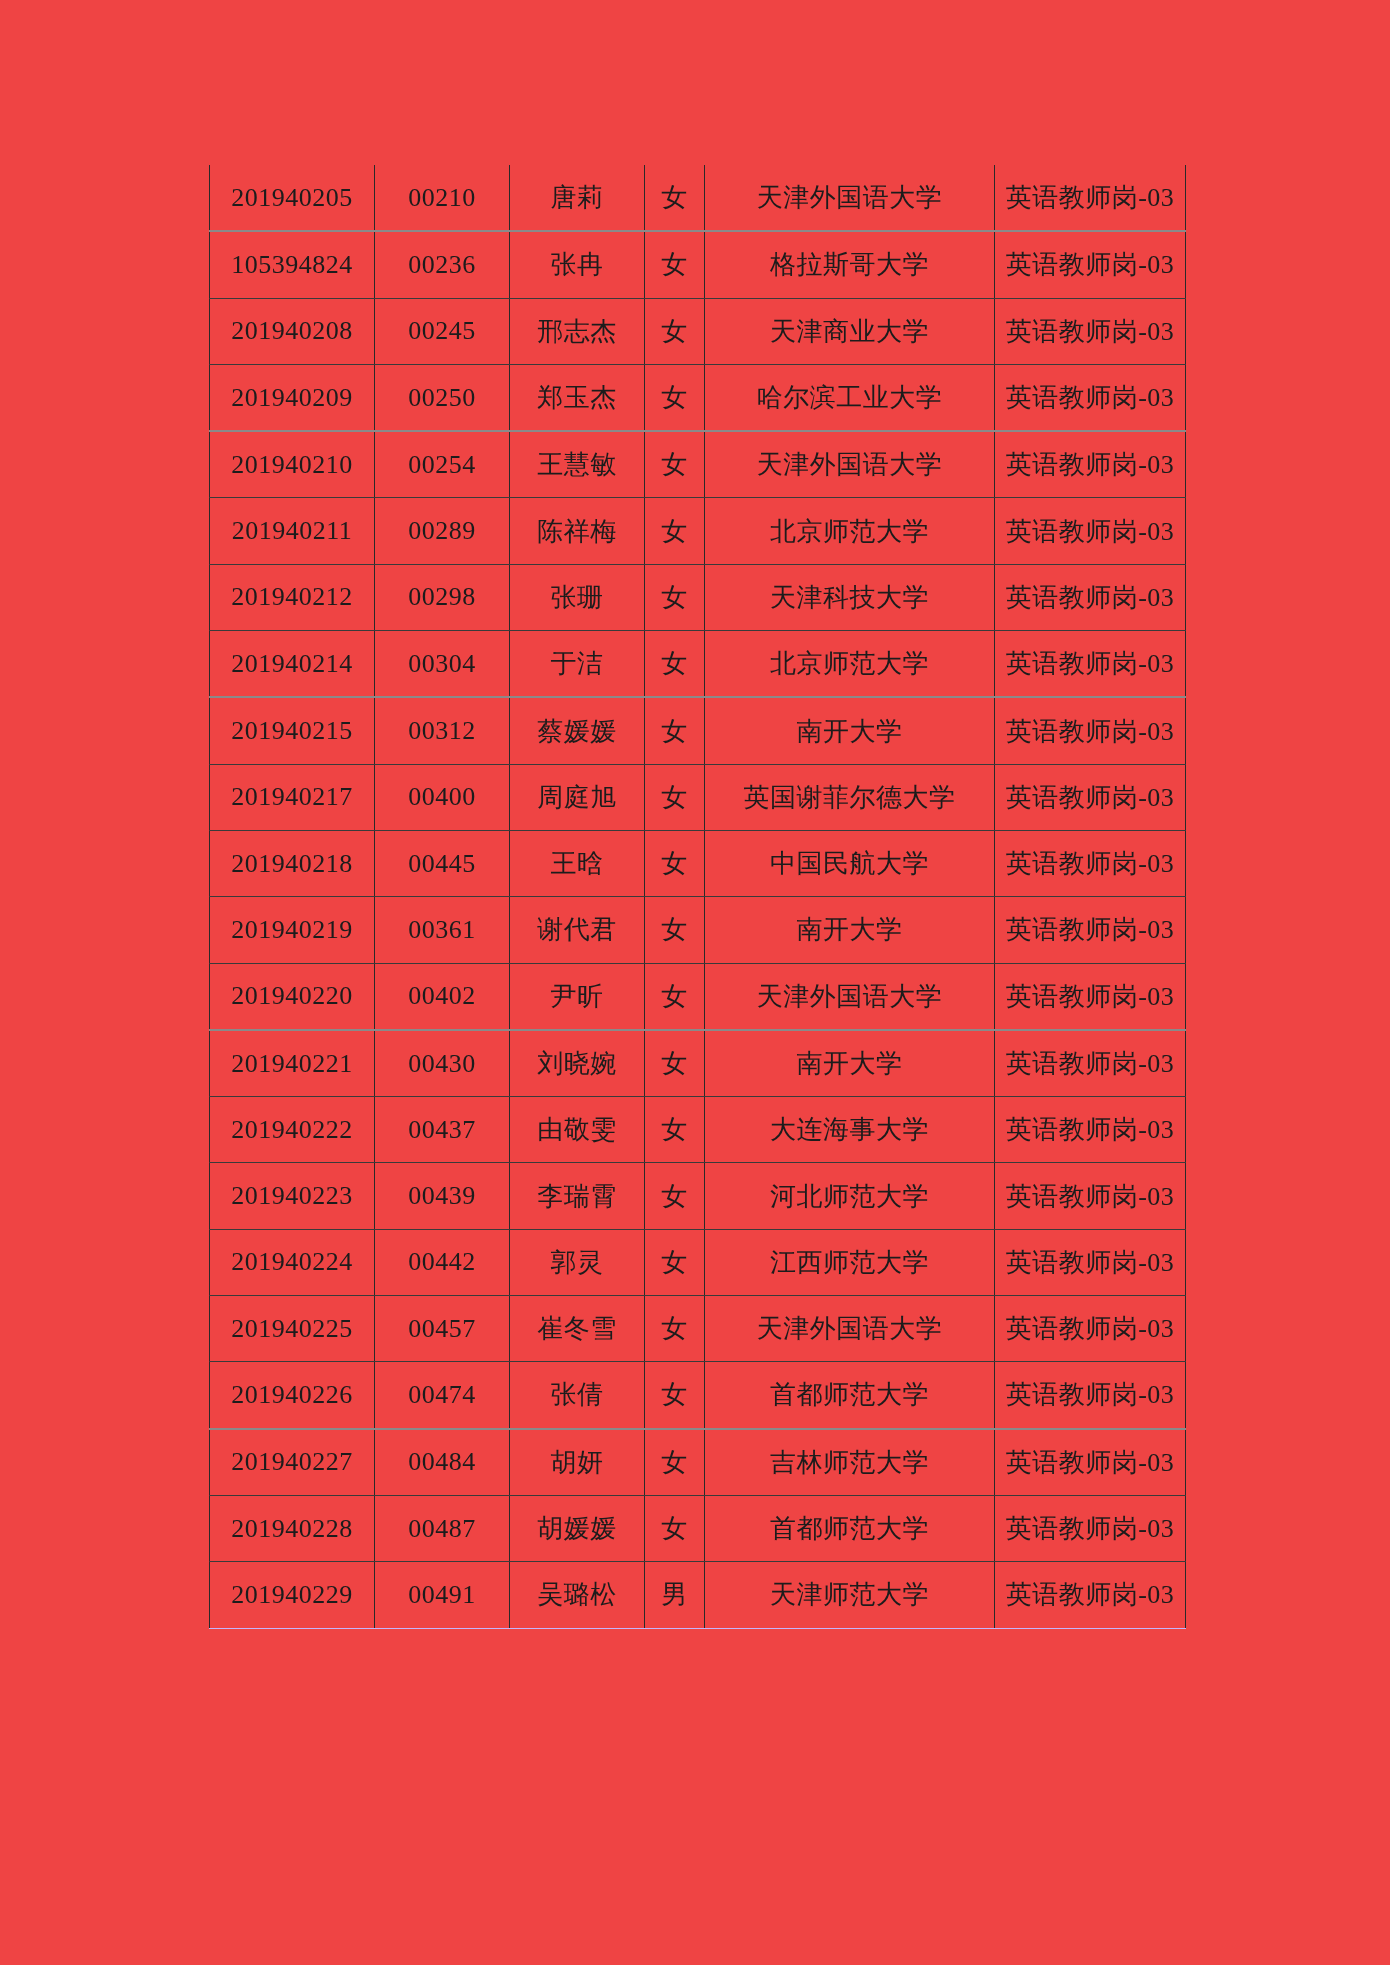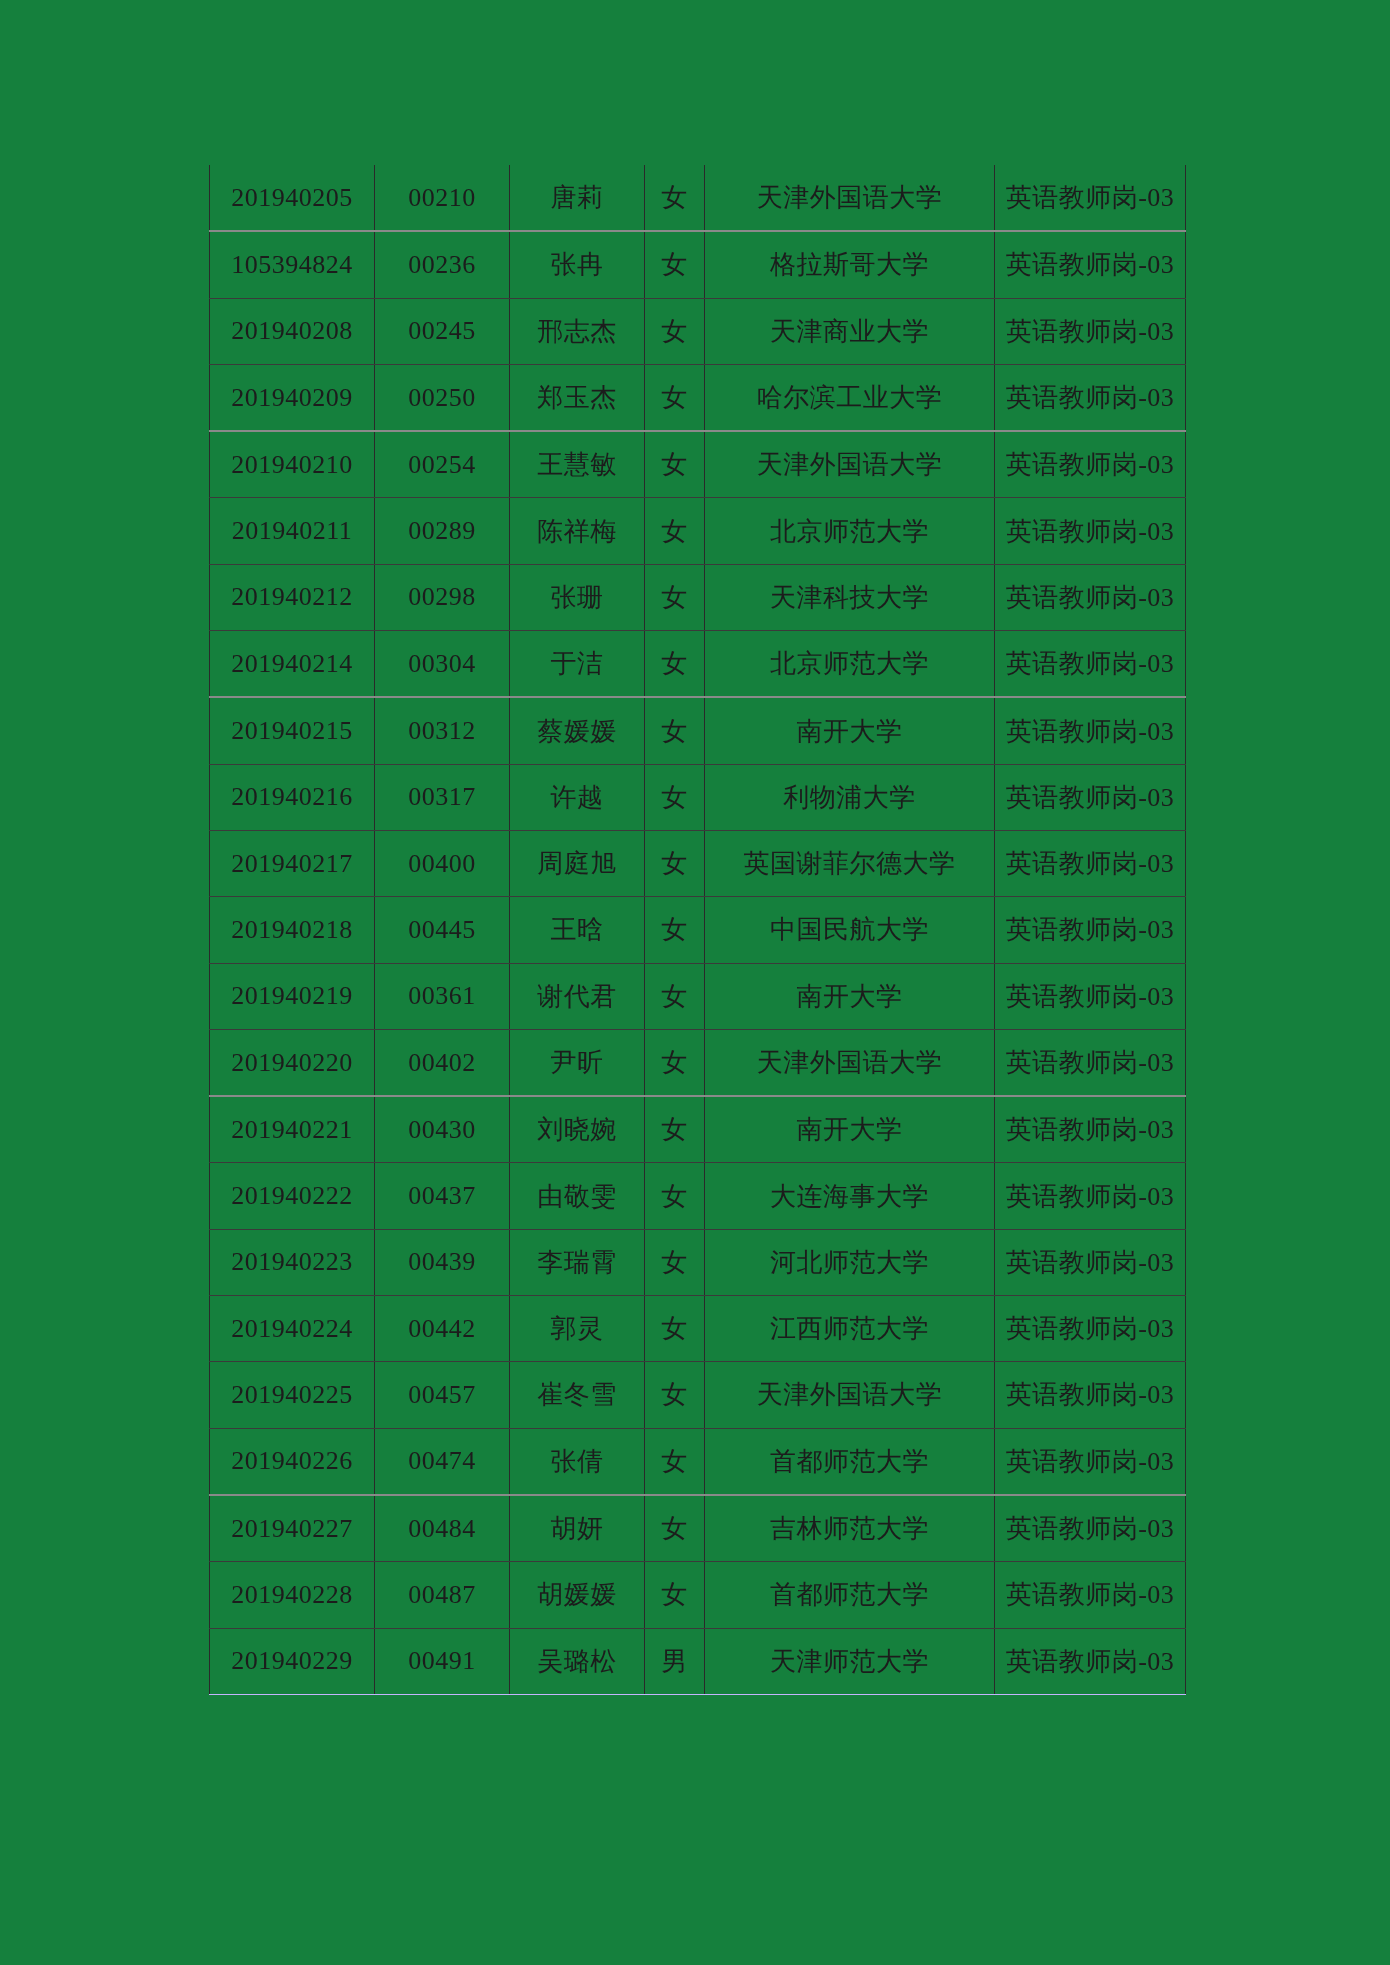--- a/index.html
+++ b/index.html
@@ -4,21 +4,21 @@
 <style>
   html, body {
     margin: 0;
     padding: 0;
     background: #ffffff;
   }
   .page {
     position: relative;
     width: 1390px;
     height: 1965px;
-    background: #15803d;
+    background: #ef4444;
     overflow: hidden;
     font-family: "Liberation Serif", "DejaVu Serif", serif;
   }
   table.roster {
     position: absolute;
     left: 209px;
     top: 165px;
     width: 976px;
     border-collapse: collapse;
     table-layout: fixed;
@@ -123,28 +123,20 @@
         </tr>
         <tr>
           <td>201940215</td>
           <td>00312</td>
           <td>蔡媛媛</td>
           <td>女</td>
           <td>南开大学</td>
           <td>英语教师岗-03</td>
         </tr>
         <tr>
-          <td>201940216</td>
-          <td>00317</td>
-          <td>许越</td>
-          <td>女</td>
-          <td>利物浦大学</td>
-          <td>英语教师岗-03</td>
-        </tr>
-        <tr>
           <td>201940217</td>
           <td>00400</td>
           <td>周庭旭</td>
           <td>女</td>
           <td>英国谢菲尔德大学</td>
           <td>英语教师岗-03</td>
         </tr>
         <tr>
           <td>201940218</td>
           <td>00445</td>

